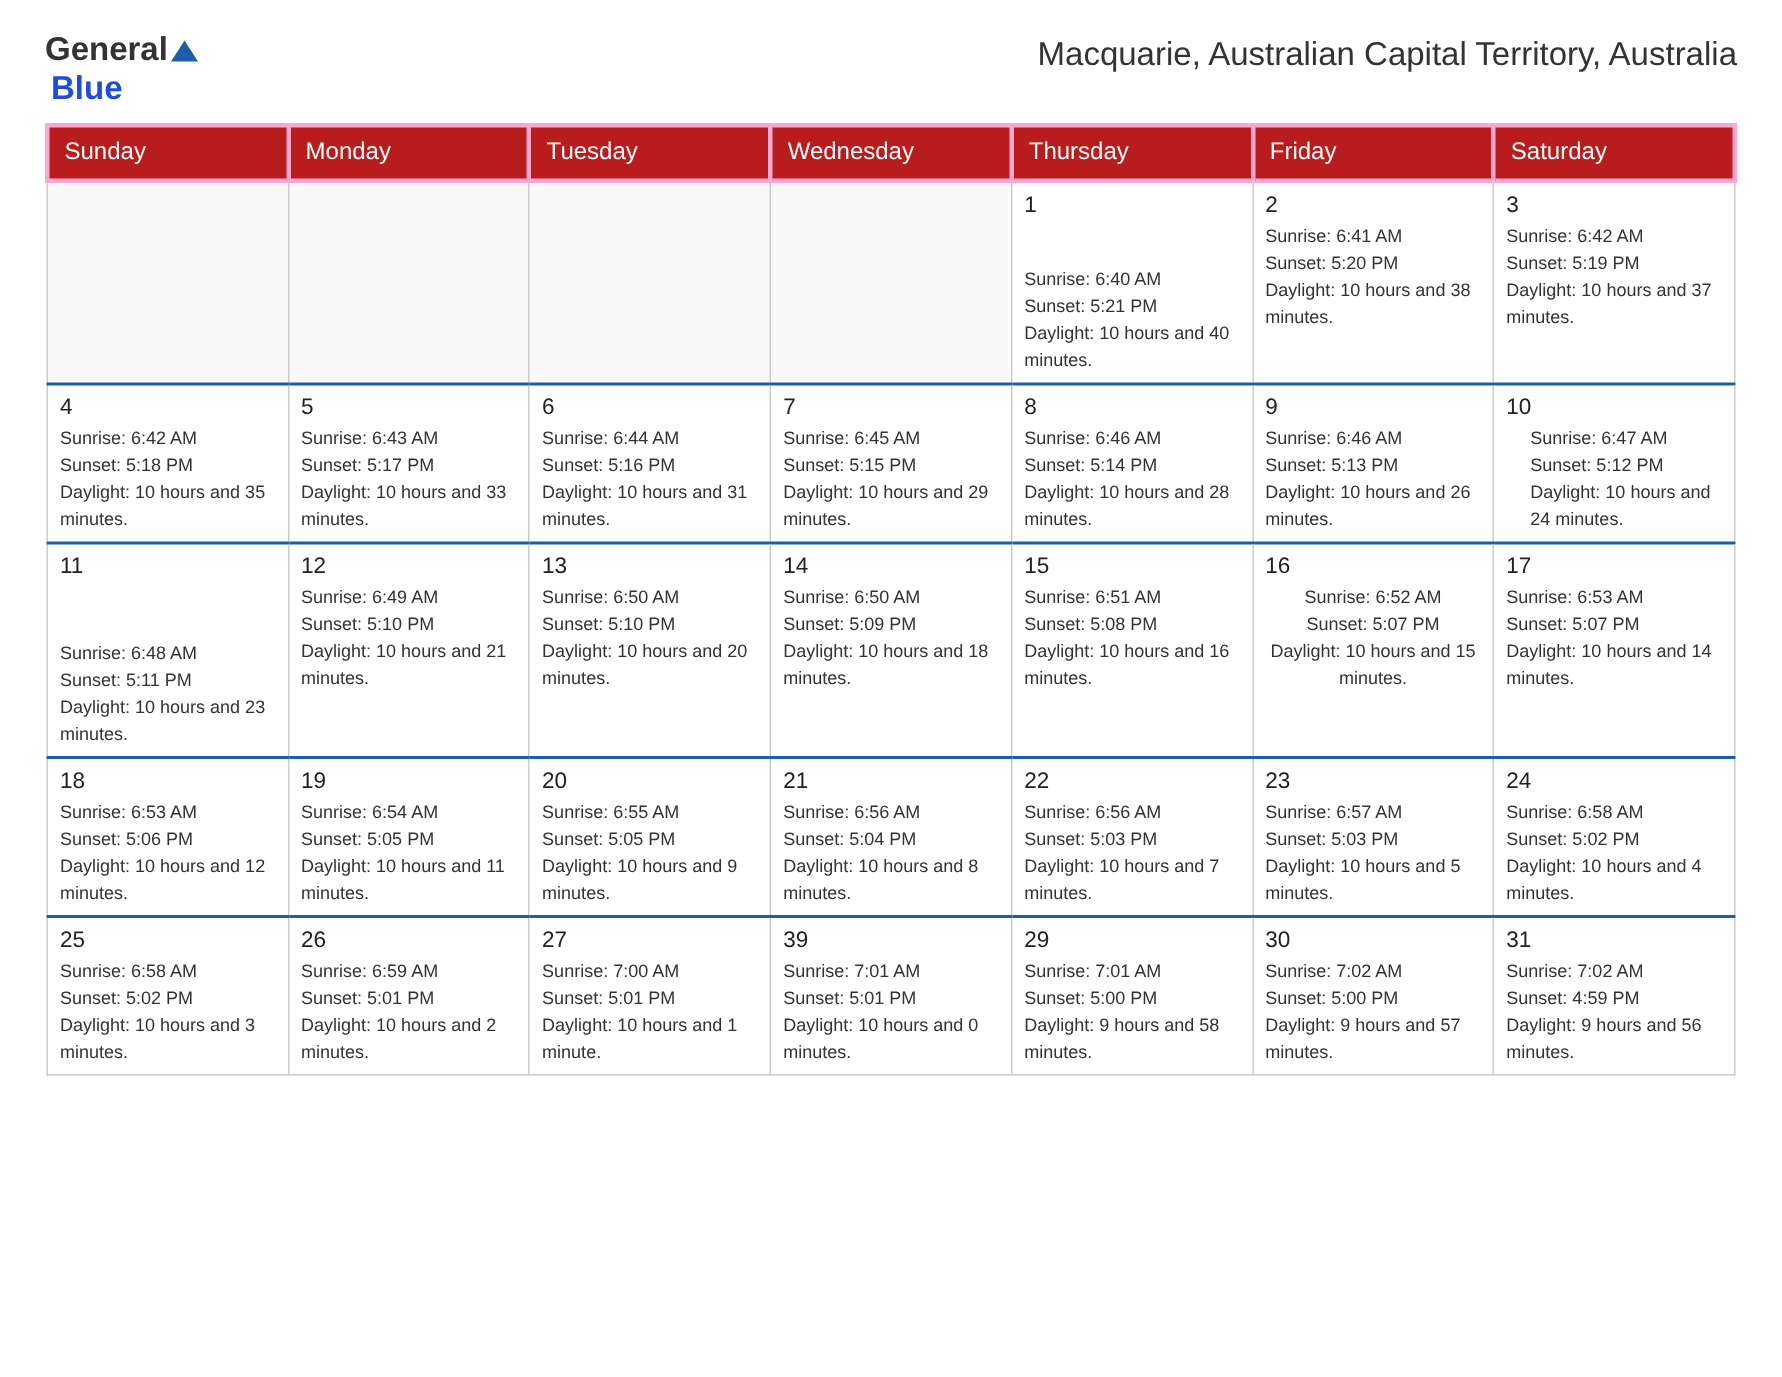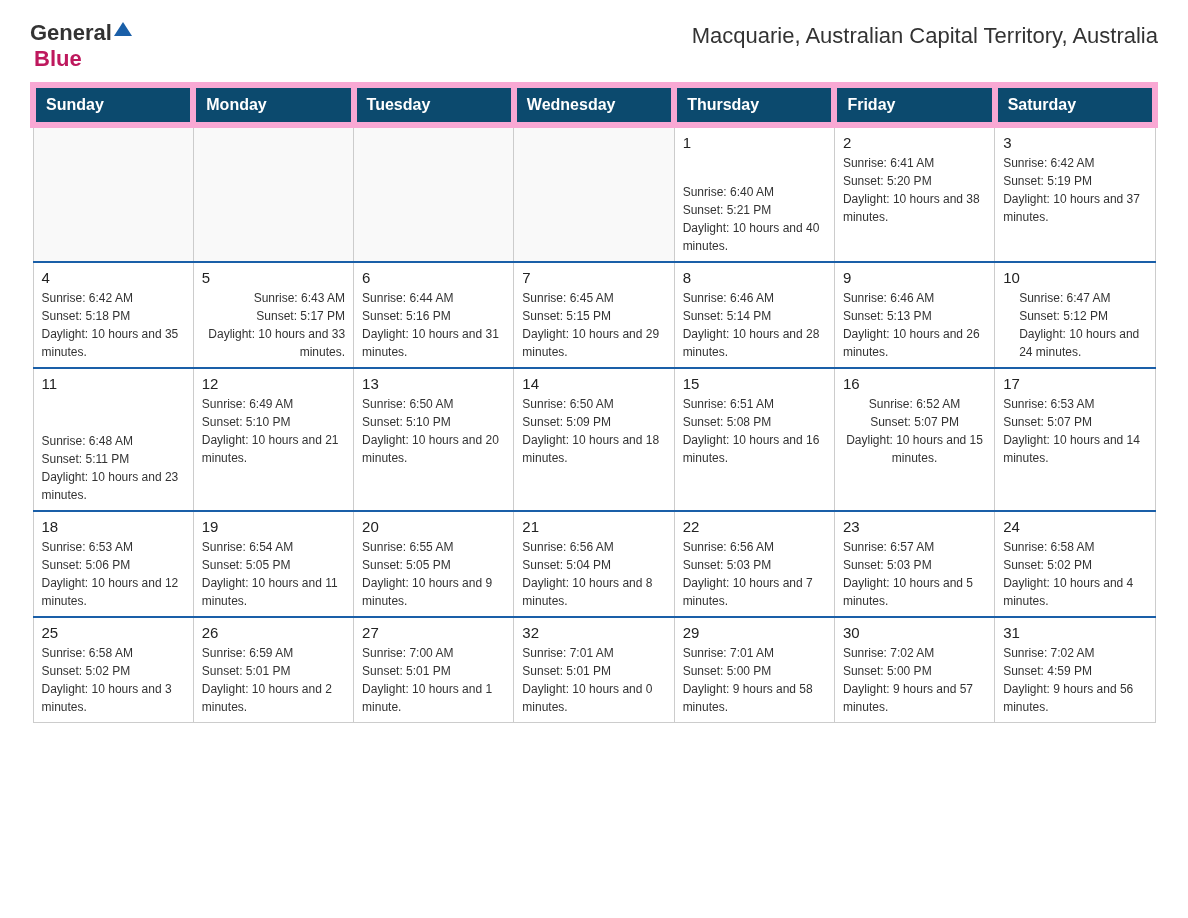--- a/index.html
+++ b/index.html
@@ -22,21 +22,21 @@
       gap: 4px;
     }
     .logo-text-general {
       font-size: 22px;
       font-weight: bold;
       color: #333;
     }
     .logo-text-blue {
       font-size: 22px;
       font-weight: bold;
-      color: #be185d;
+      color: #1d4ed8;
     }
     .title-section {
       text-align: right;
     }
     .month-year {
       font-size: 48px;
       font-weight: normal;
       color: #222;
       line-height: 1.1;
     }
@@ -44,27 +44,27 @@
       font-size: 22px;
       color: #333;
       margin-top: 3px;
     }
     .calendar {
       width: 100%;
       border-collapse: collapse;
       margin-top: 10px;
     }
     .calendar th {
-      background-color: #0c4a6e;
+      background-color: #b91c1c;
       color: #fff;
       font-size: 16px;
-      font-weight: bold;
+      font-weight: normal;
       padding: 8px 10px;
       text-align: left;
-      border: 6px solid #f9a8d4;
+      border: 3px solid #f9a8d4;
     }
     .calendar td {
       vertical-align: top;
       padding: 6px 8px;
       border: 1px solid #ccc;
       width: 14.28%;
       font-size: 12.5px;
       color: #333;
       min-height: 100px;
     }
@@ -89,21 +89,21 @@
     .empty-cell {
       background: #f9f9f9;
     }
   </style>
 </head>
 <body>
 
 <div class="header">
   <div class="logo">
     <div style="display:flex; flex-direction:column; align-items:flex-start;">
-      <div style="display:flex; ">
+      <div style="display:flex; align-items:center;">
         <span class="logo-text-general">General</span>
         <div style="display:flex; flex-direction:column; align-items:center; margin-left:2px; margin-top:2px;">
           <div style="width:0; height:0; border-left:9px solid transparent; border-right:9px solid transparent; border-bottom:14px solid #1a5fa8;"></div>
         </div>
       </div>
       <span class="logo-text-blue" style="margin-left:4px;">Blue</span>
     </div>
   </div>
   <div class="title-section">
     <div class="location">Macquarie, Australian Capital Territory, Australia</div>
@@ -149,21 +149,21 @@
       </tr>
       <tr>
         <td>
           <span class="day-number">4</span>
           <div class="day-info" style="white-space: pre-line;">Sunrise: 6:42 AM
 Sunset: 5:18 PM
 Daylight: 10 hours and 35 minutes.</div>
         </td>
         <td>
           <span class="day-number">5</span>
-          <div class="day-info" style="white-space: pre-line; text-align: right;">Sunrise: 6:43 AM
+          <div class="day-info" style="white-space: pre-line;">Sunrise: 6:43 AM
 Sunset: 5:17 PM
 Daylight: 10 hours and 33 minutes.</div>
         </td>
         <td>
           <span class="day-number">6</span>
           <div class="day-info" style="white-space: pre-line;">Sunrise: 6:44 AM
 Sunset: 5:16 PM
 Daylight: 10 hours and 31 minutes.</div>
         </td>
         <td>
@@ -292,21 +292,21 @@
 Sunset: 5:01 PM
 Daylight: 10 hours and 2 minutes.</div>
         </td>
         <td>
           <span class="day-number">27</span>
           <div class="day-info" style="white-space: pre-line;">Sunrise: 7:00 AM
 Sunset: 5:01 PM
 Daylight: 10 hours and 1 minute.</div>
         </td>
         <td>
-          <span class="day-number">32</span>
+          <span class="day-number">39</span>
           <div class="day-info" style="white-space: pre-line;">Sunrise: 7:01 AM
 Sunset: 5:01 PM
 Daylight: 10 hours and 0 minutes.</div>
         </td>
         <td>
           <span class="day-number">29</span>
           <div class="day-info" style="white-space: pre-line;">Sunrise: 7:01 AM
 Sunset: 5:00 PM
 Daylight: 9 hours and 58 minutes.</div>
         </td>

